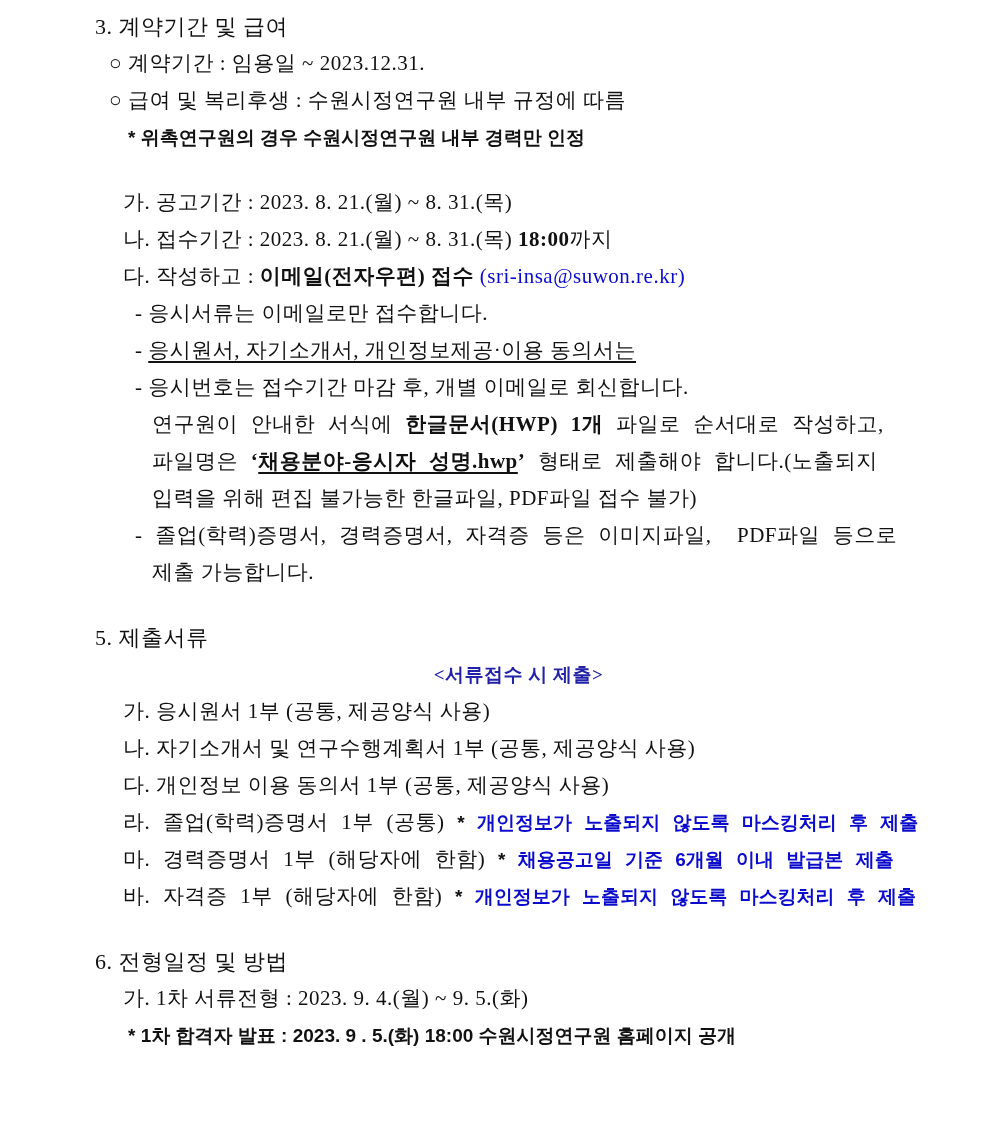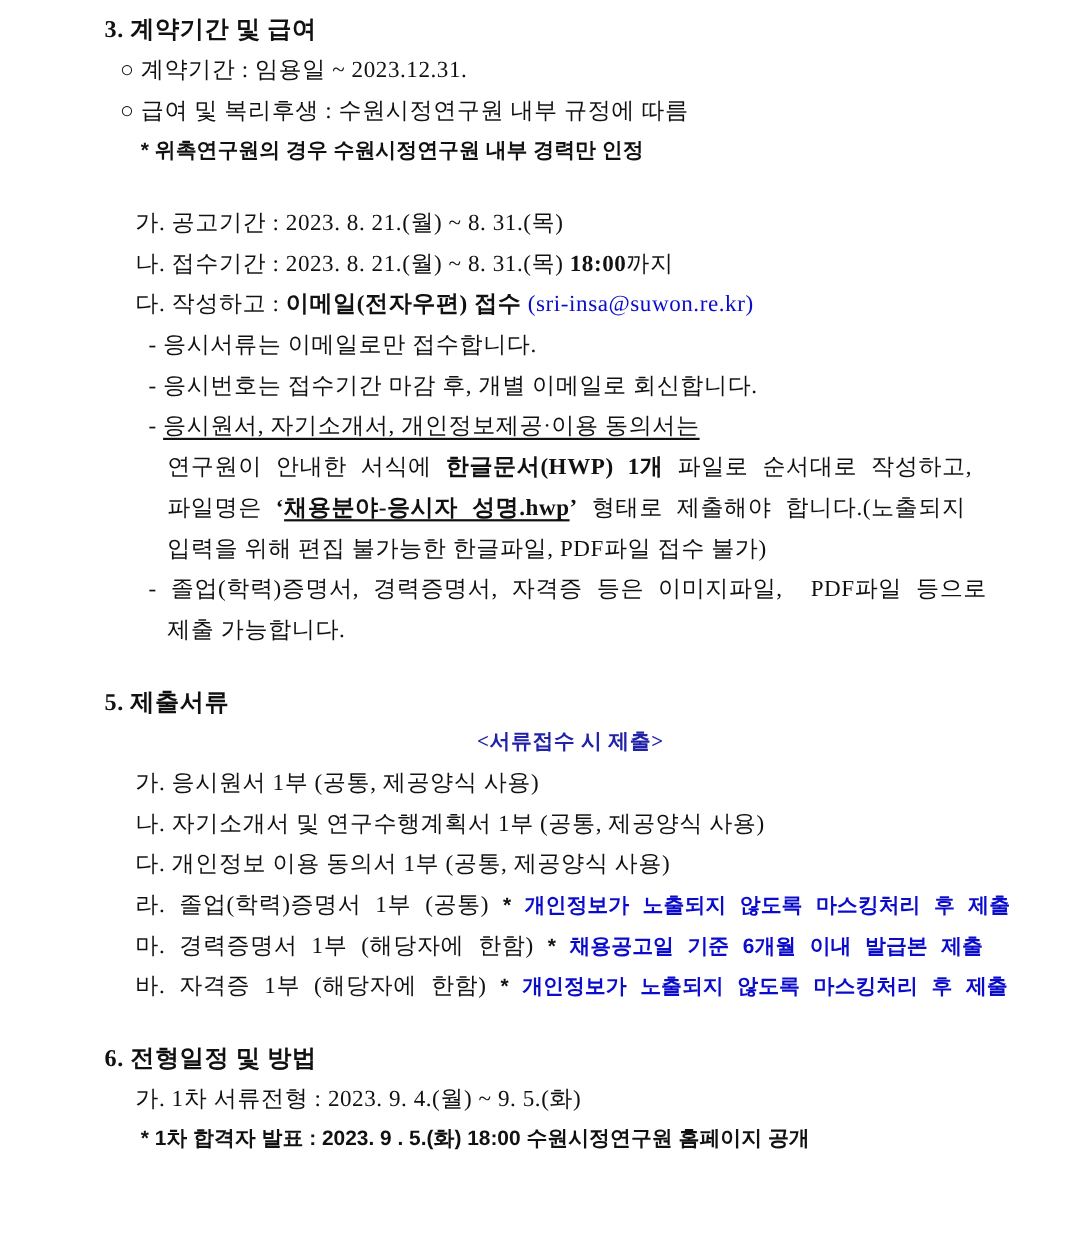--- a/index.html
+++ b/index.html
@@ -15,21 +15,21 @@
     font-family:"Liberation Serif","DejaVu Serif",serif;
     color:var(--text);overflow:hidden;
   }
   .doc{padding:8px 50px 0 95px;}
   .sec + .sec{margin-top:28px;}
   .line{
     height:37px;line-height:37px;font-size:21px;
     white-space:pre;letter-spacing:0.5px;
   }
   
-  .h{font-weight:bold;font-size:22px;padding-left:0;}
+  .h{font-weight:normal;font-size:22px;padding-left:0;}
   .circle{padding-left:14px;}
   .note{
     padding-left:33px;
     font-family:"Liberation Sans","DejaVu Sans",sans-serif;
     font-weight:bold;font-size:19px;letter-spacing:0;
   }
   .ga{padding-left:28px;}
   .dash{padding-left:40px;}
   .cont{padding-left:57px;}
   .bluehead{color:var(--heading-blue);font-weight:bold;font-size:19px;padding-left:0;text-align:center;}
@@ -56,22 +56,22 @@
       <div class="line h"><span>3. 계약기간 및 급여</span></div>
       <div class="line circle"><span>○ </span><span>계약기간 : 임용일 ~ 2023.12.31.</span></div>
       <div class="line circle"><span>○ </span><span>급여 및 복리후생 : 수원시정연구원 내부 규정에 따름</span></div>
       <div class="line note"><span>* 위촉연구원의 경우 수원시정연구원 내부 경력만 인정</span></div>
     </div>
   <div class="sec">
       <div class="line ga"><span>가. 공고기간 : 2023. 8. 21.(월) ~ 8. 31.(목)</span></div>
       <div class="line ga"><span>나. 접수기간 : 2023. 8. 21.(월) ~ 8. 31.(목) </span><span class="b">18:00</span><span>까지</span></div>
       <div class="line ga"><span>다. 작성하고 : </span><span class="b">이메일(전자우편) 접수 </span><span class="blue">(sri-insa@suwon.re.kr)</span></div>
       <div class="line dash"><span>- 응시서류는 이메일로만 접수합니다.</span></div>
+      <div class="line dash"><span>- </span><span class="u">응시원서, 자기소개서, 개인정보제공·이용 동의서는</span></div>
       <div class="line dash"><span>- 응시번호는 접수기간 마감 후, 개별 이메일로 회신합니다.</span></div>
-      <div class="line dash"><span>- </span><span class="u">응시원서, 자기소개서, 개인정보제공·이용 동의서는</span></div>
       <div class="line cont w"><span>연구원이 안내한 서식에 </span><span class="b">한글문서(HWP) 1개</span><span> 파일로 순서대로 작성하고,</span></div>
       <div class="line cont w"><span>파일명은 </span><span class="b">‘</span><span class="bu">채용분야-응시자 성명.hwp</span><span class="b">’</span><span> 형태로 제출해야 합니다.(노출되지</span></div>
       <div class="line cont"><span>입력을 위해 편집 불가능한 한글파일, PDF파일 접수 불가)</span></div>
       <div class="line dash w"><span>- 졸업(학력)증명서, 경력증명서, 자격증 등은 이미지파일,  PDF파일 등으로</span></div>
       <div class="line cont"><span>제출 가능합니다.</span></div>
     </div>
   <div class="sec">
       <div class="line h"><span>5. 제출서류</span></div>
       <div class="line bluehead"><span>&lt;서류접수 시 제출&gt;</span></div>
       <div class="line ga"><span>가. 응시원서 1부 (공통, 제공양식 사용)</span></div>

